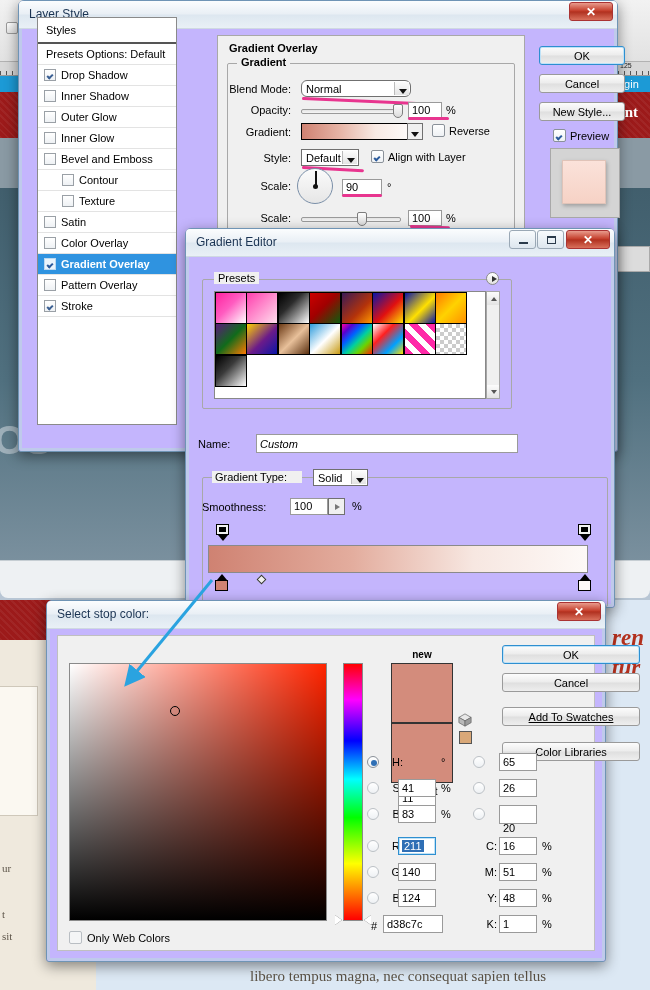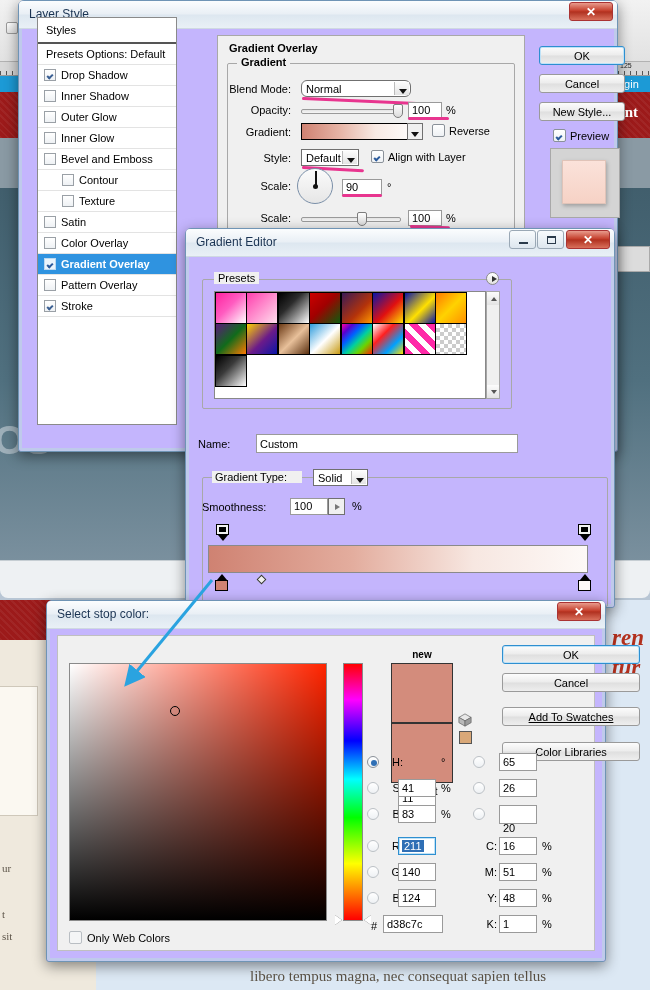--- a/index.html
+++ b/index.html
@@ -430,21 +430,21 @@
         <div class="pcell" style="background: repeating-conic-gradient(rgb(204, 204, 204) 0%, rgb(204, 204, 204) 25%, rgb(255, 255, 255) 0%, rgb(255, 255, 255) 50%) 0% 0% / 8px 8px;"></div>
         <div class="pcell" style="background: linear-gradient(135deg, rgb(0, 0, 0) 0%, rgb(58, 58, 58) 40%, rgb(255, 255, 255) 100%);"></div>
       </div>
   </div>
   <div class="scroll" style="left:300px; top:62px; width:14px; height:108px;">
     <div class="sa up" style="top:0;"></div>
     <div class="sa dn" style="bottom:0;"></div>
   </div>
 
   <div class="lbl" style="left:12px; top:209px; width:50px; text-align:left;">Name:</div>
-  <div class="tf" style="left:70px; top:205px; width:262px; height:19px; padding-top:3px;">Custom</div>
+  <div class="tf" style="left:70px; top:205px; width:262px; height:19px; padding-top:3px;font-style:italic;">Custom</div>
 
   <div class="group" style="left:16px; top:248px; width:406px; height:130px;"></div>
   <div class="lbl" style="left:26px; top:242px; width:90px; text-align:left; background:#f0f0f0; padding:0 3px;">Gradient Type:</div>
   <div class="combo" style="left:127px; top:240px; width:55px; height:17px; background:#fff;">
     <div class="cv">Solid</div>
     <div class="arrow"></div>
   </div>
 
   <div class="lbl" style="left:16px; top:272px; width:86px; text-align:left;">Smoothness:</div>
   <div class="tf" style="left:104px; top:269px; width:38px; height:17px;">100</div>

